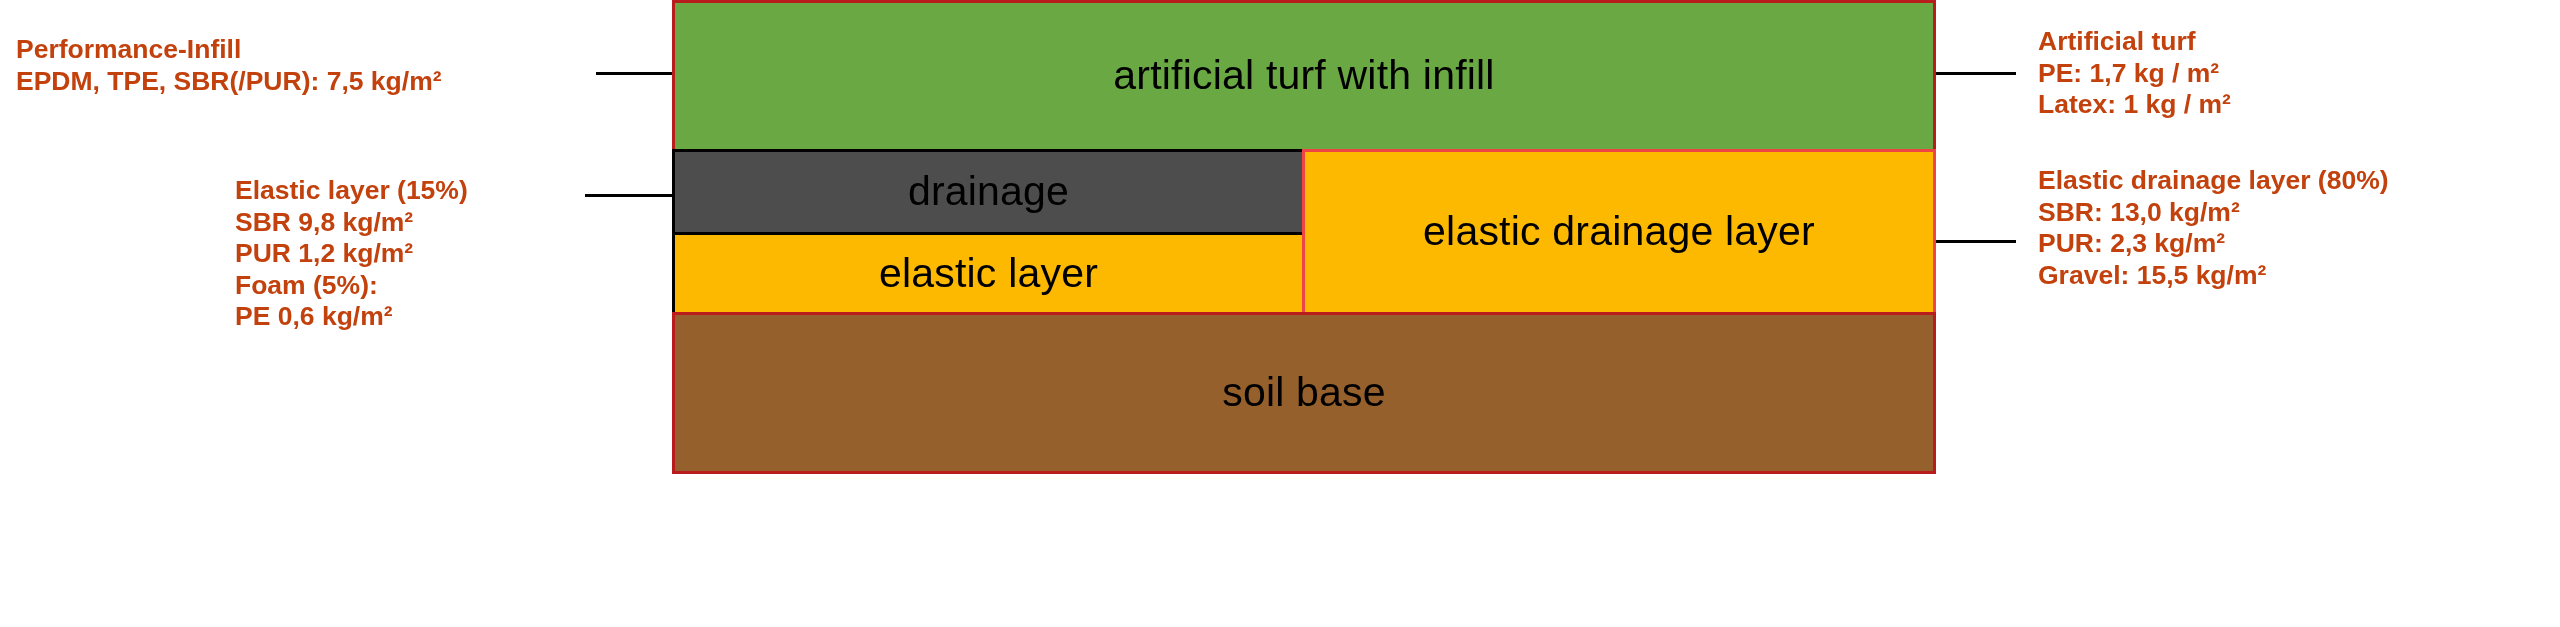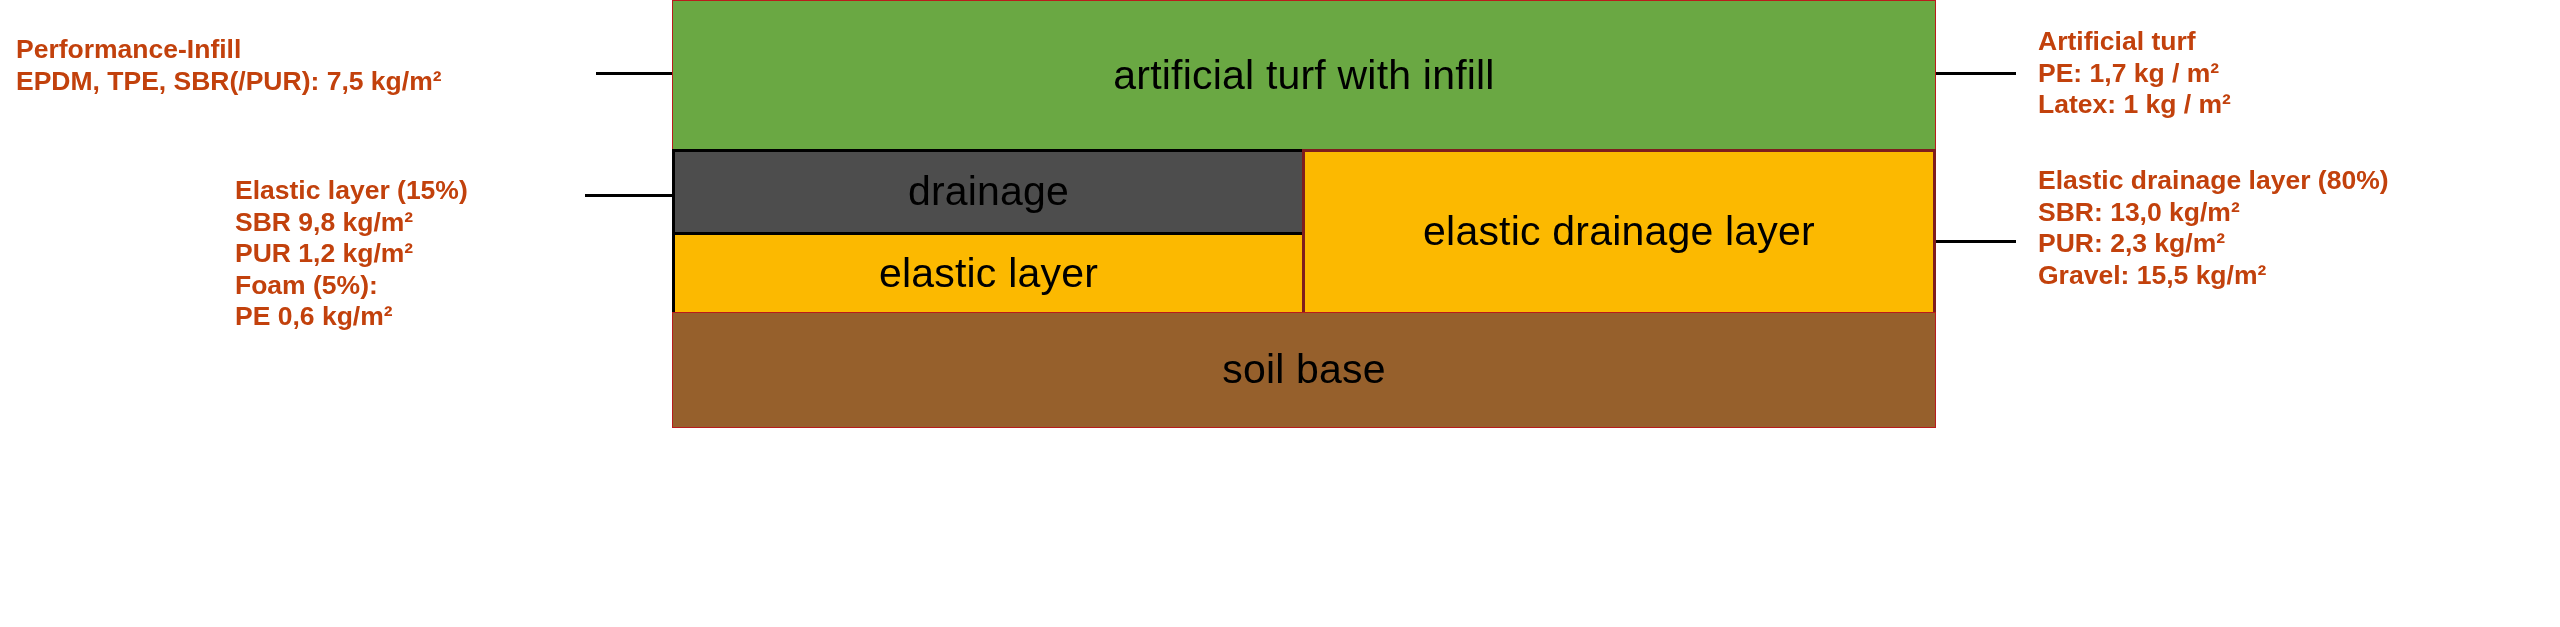--- a/index.html
+++ b/index.html
@@ -30,21 +30,21 @@
     width: 1264px;
     height: 627px;
     box-sizing: border-box;
     display: flex;
     flex-direction: column;
   }
 
   .layer {
     position: relative;
     box-sizing: border-box;
-    border: 1px solid #b91c1c;
+    border: 3px solid #b91c1c;
     margin-top: -3px;
     display: flex;
     align-items: center;
     justify-content: center;
   }
   .layer:first-child { margin-top: 0; }
 
   .layer-label {
     font-size: 41px;
     font-weight: 400;
@@ -64,21 +64,21 @@
   .split-left {
     box-sizing: border-box;
     display: flex;
     flex-direction: column;
     flex: 0 0 633px;
   }
   .split-right {
     box-sizing: border-box;
     flex: 1 1 auto;
     margin-left: -3px;
-    border: 3px solid #7f1d1d;
+    border: 3px solid #ef4444;
     display: flex;
     align-items: center;
     justify-content: center;
   }
 
   .sub-layer {
     box-sizing: border-box;
     border: 3px solid #000000;
     margin-top: -3px;
     display: flex;
@@ -142,21 +142,21 @@
           <span class="layer-label">elastic layer</span>
         </div>
       </div>
 
       <div class="split-right" style="background:#fcb900;">
         <span class="layer-label">elastic drainage layer</span>
       </div>
     </div>
 
 
-    <div class="layer" style="height:116px; background:#96602c;">
+    <div class="layer" style="height:162px; background:#96602c;">
       <span class="layer-label">soil base</span>
     </div>
 
   </div>
 
   <div class="leader" style="left:1936px; top:72px; width:80px;"></div>
   <div class="leader" style="left:1936px; top:240px; width:80px;"></div>
 
   <div class="note" style="left:2038px; top:26px;">
     <span class="line">Artificial turf</span>

